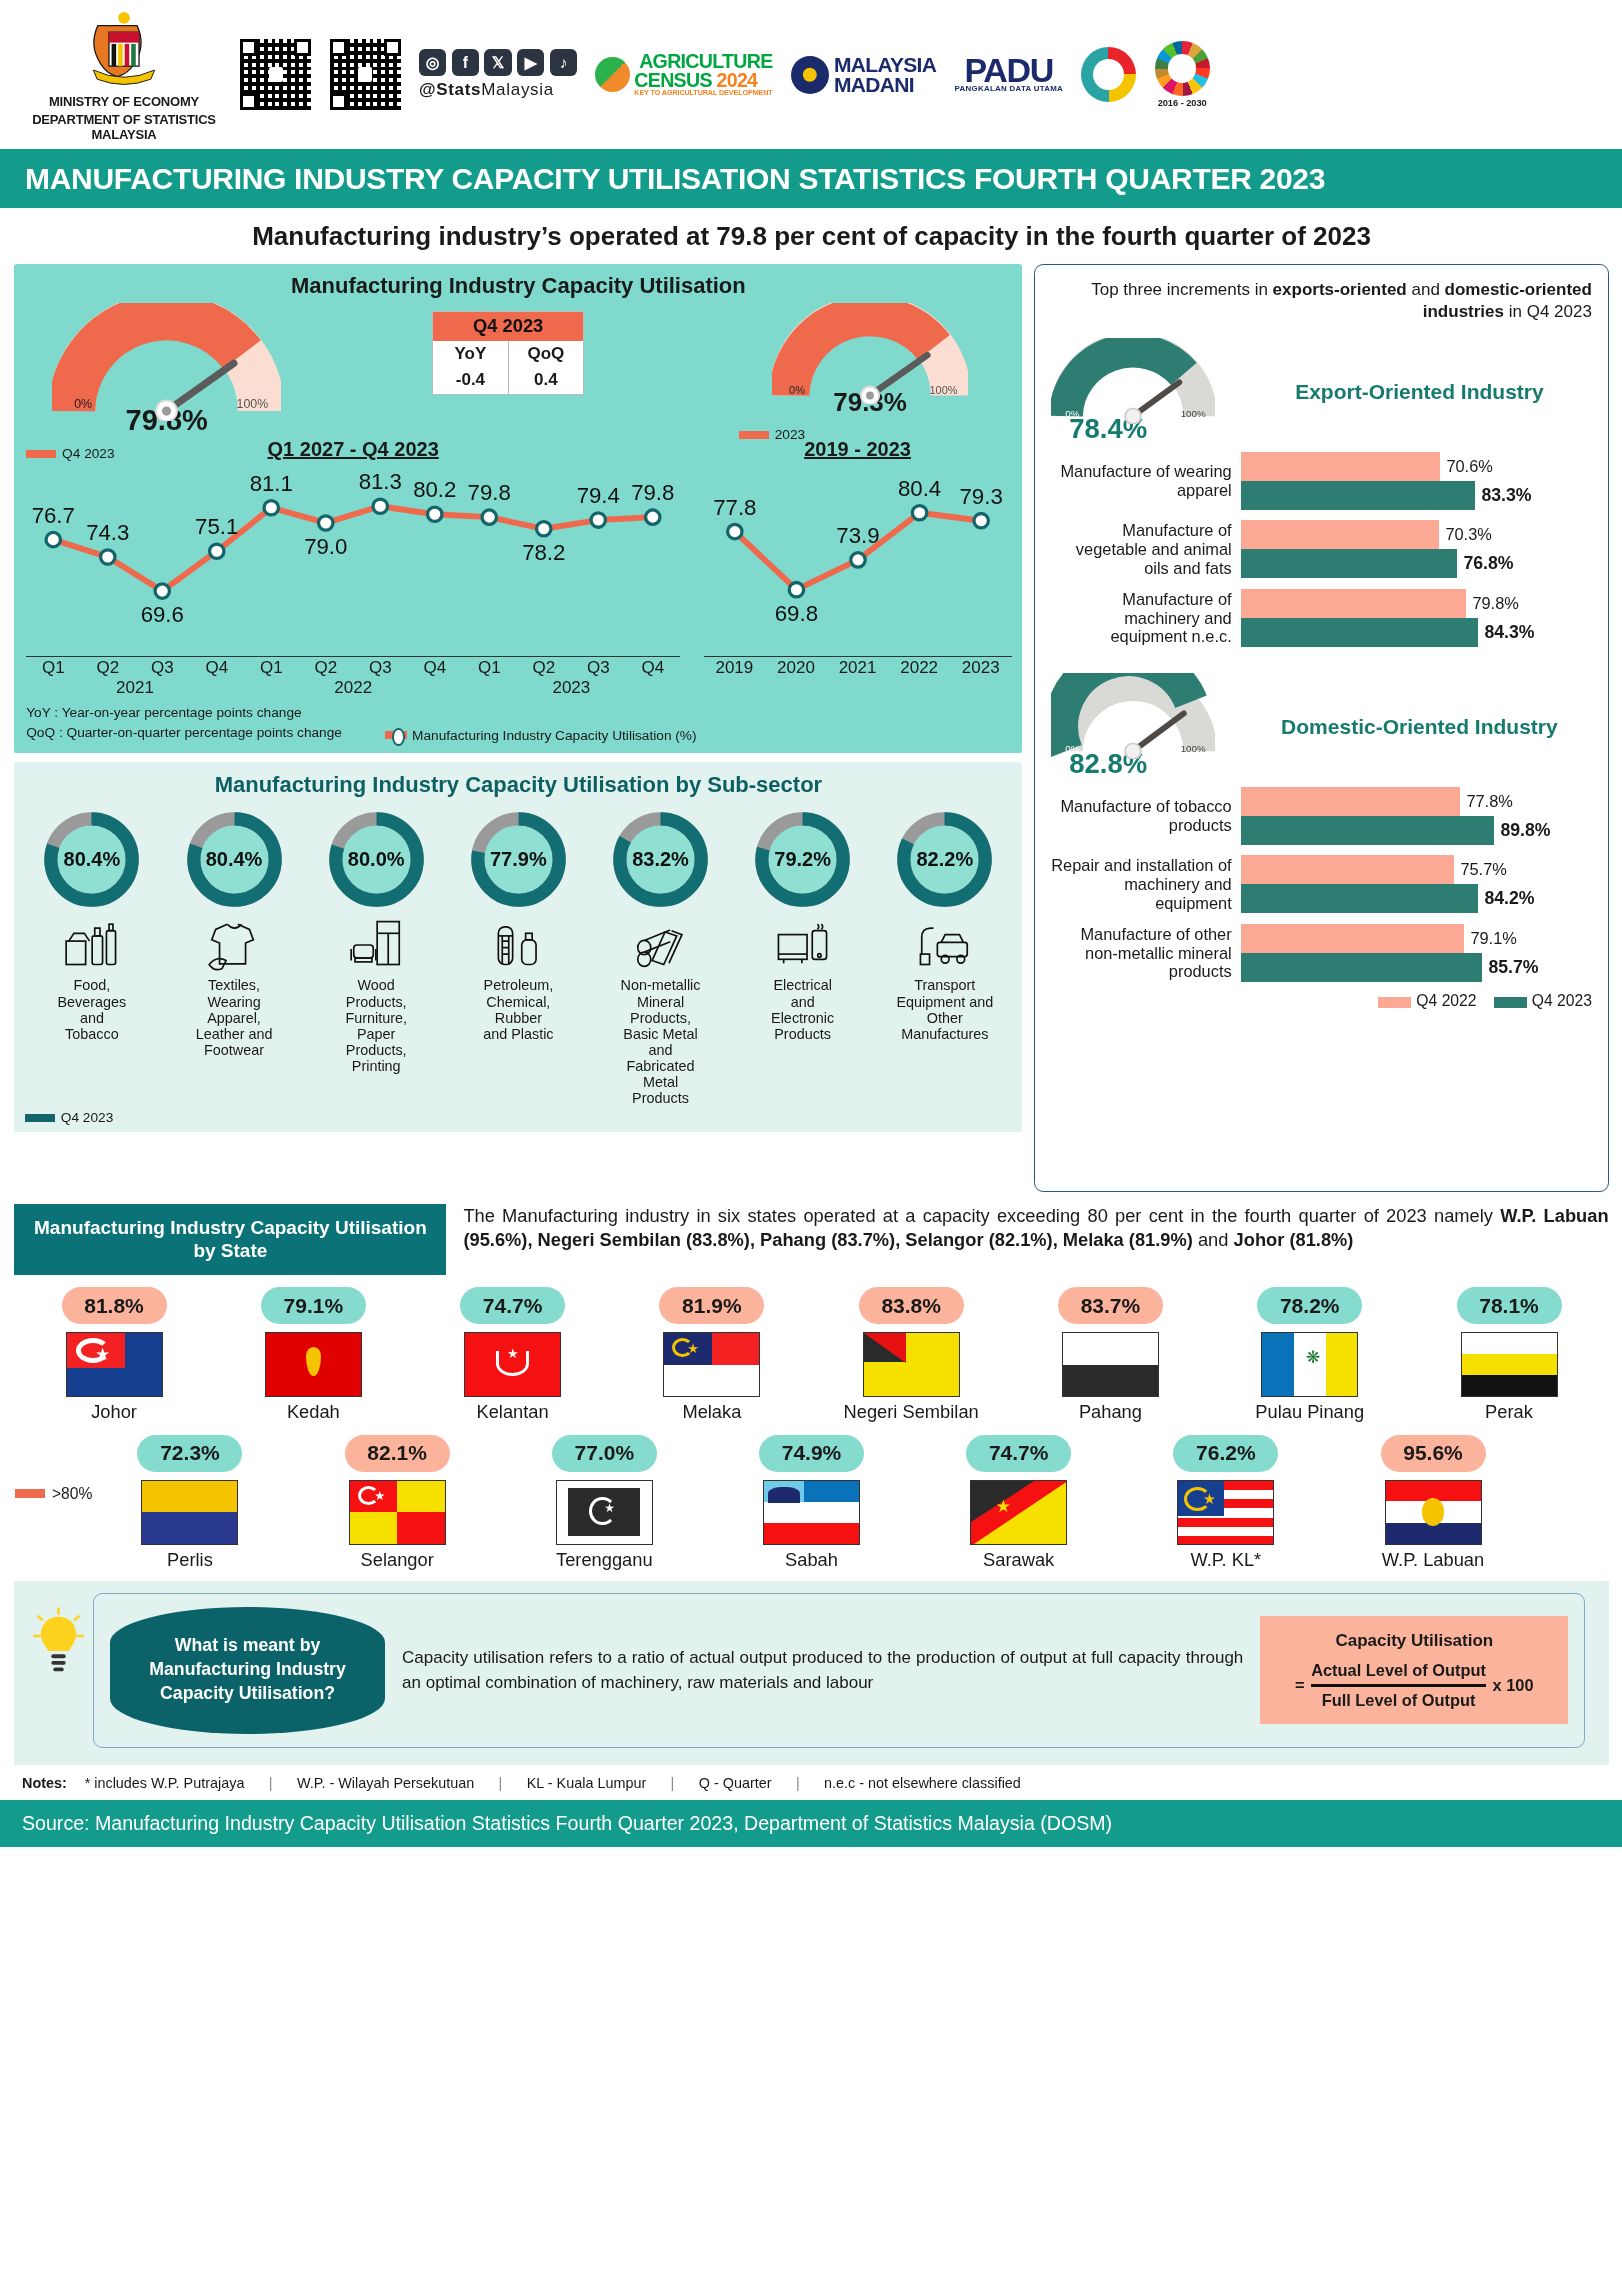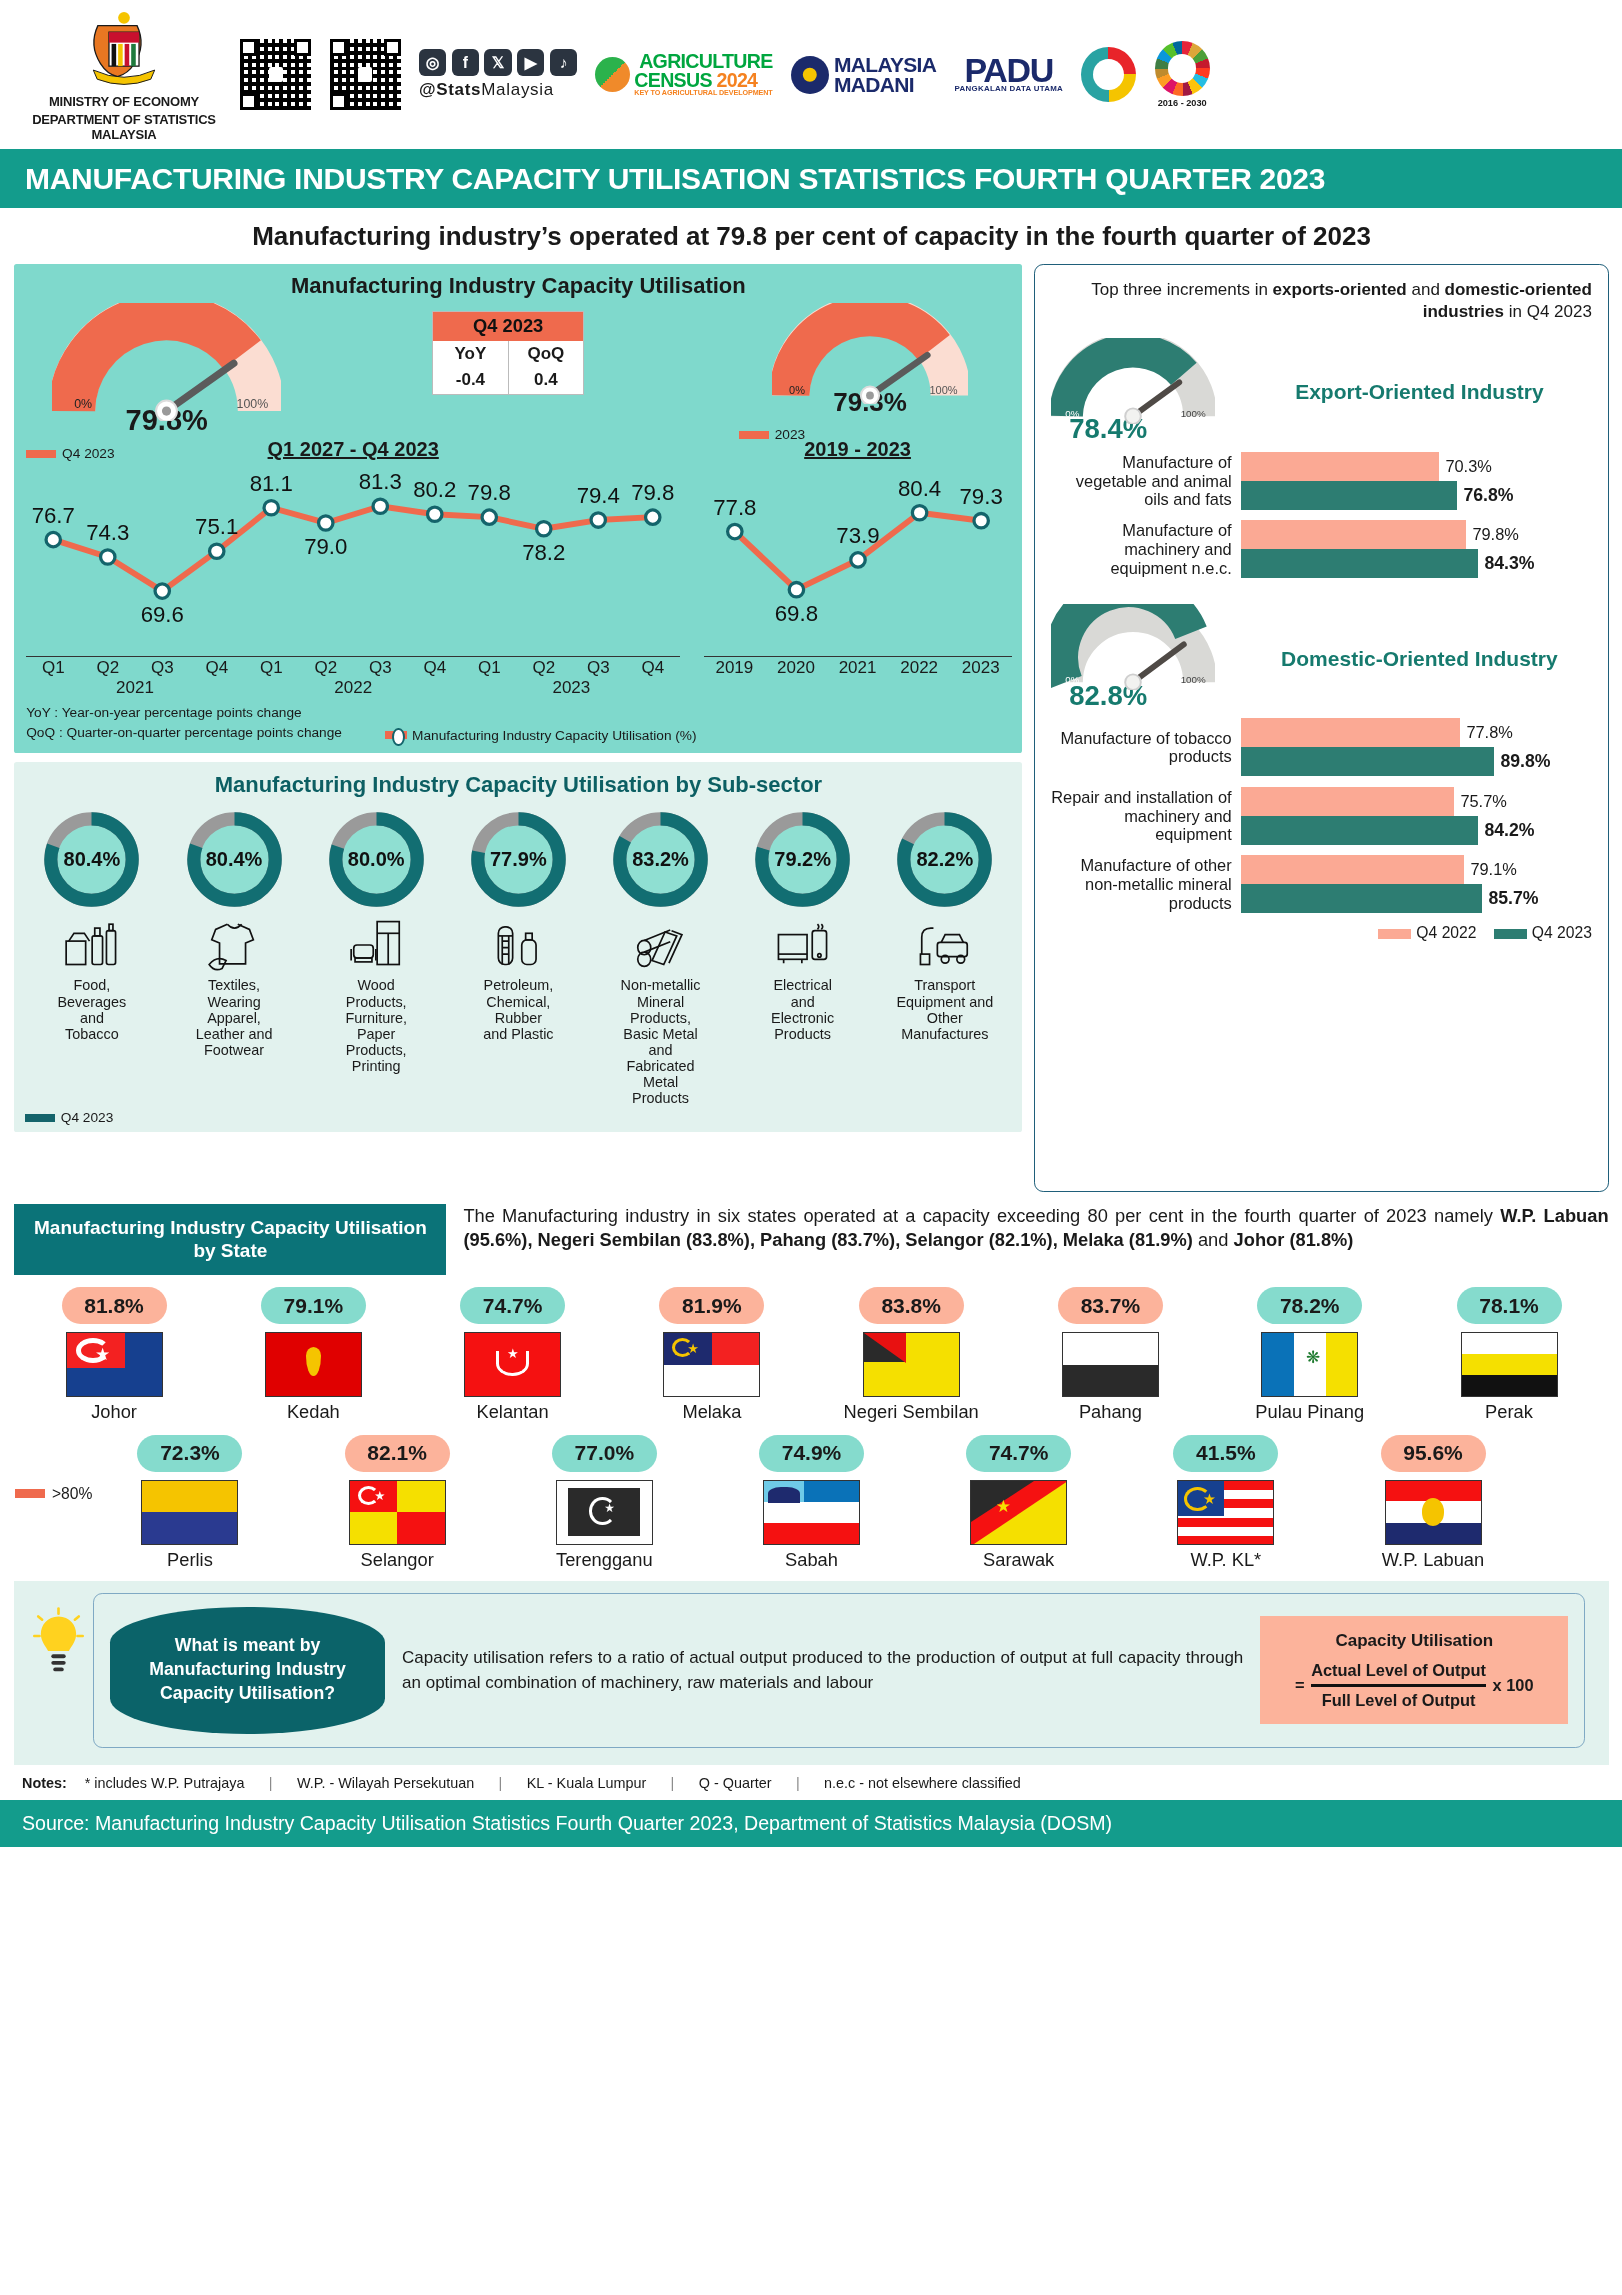--- a/index.html
+++ b/index.html
@@ -543,20 +543,33 @@
             </svg>
             <span class="g-lbl l0">0%</span>
             <span class="g-lbl l100">100%</span>
           </div>
           <div class="ogval">78.4%</div>
         </div>
         <div class="ogtitle">Export-Oriented Industry</div>
       </div>
       <div class="bars" id="exportBars">
           <div class="brow">
+            <div class="blabel">Manufacture of wearing apparel</div>
+            <div class="bstack">
+              <div class="bline">
+                <div class="bar prev" style="width:199px"></div>
+                <span class="bnum">70.6%</span>
+              </div>
+              <div class="bline">
+                <div class="bar cur" style="width:234px"></div>
+                <span class="bnum bold">83.3%</span>
+              </div>
+            </div>
+          </div>
+          <div class="brow">
             <div class="blabel">Manufacture of vegetable and animal oils and fats</div>
             <div class="bstack">
               <div class="bline">
                 <div class="bar prev" style="width:198px"></div>
                 <span class="bnum">70.3%</span>
               </div>
               <div class="bline">
                 <div class="bar cur" style="width:216px"></div>
                 <span class="bnum bold">76.8%</span>
               </div>
@@ -724,21 +737,21 @@
           <div style="position:absolute;left:0;bottom:0;width:100%;height:33%;background:#f51111"></div>
           <div style="position:absolute;left:42%;top:0;width:58%;height:34%;background:#0a72b8"></div>
           <div style="position:absolute;left:4%;top:10%;width:34%;height:26%;background:#1e2a6e;border-radius:40% 40% 0 0"></div>
         </div><div class="sname">Sabah</div></div>
       <div class="scell"><div class="spill lo">74.7%</div><div class="flag">
           <div style="position:absolute;inset:0;background:#f5e000"></div>
           <div style="position:absolute;left:0;top:0;width:0;height:0;border-top:65px solid #f51111;border-right:97px solid transparent"></div>
           <div style="position:absolute;left:0;top:0;width:0;height:0;border-top:41px solid #2a2a2a;border-right:63px solid transparent"></div>
           <div style="position:absolute;left:26%;top:24%;color:#f5e000;font-size:17px">★</div>
         </div><div class="sname">Sarawak</div></div>
-      <div class="scell"><div class="spill lo">41.5%</div><div class="flag">
+      <div class="scell"><div class="spill lo">76.2%</div><div class="flag">
           <div style="position:absolute;inset:0;background:repeating-linear-gradient(180deg,#f51111 0 9.2px,#fff 9.2px 18.3px)"></div>
           <div style="position:absolute;left:0;top:0;width:48%;height:56%;background:#16408f"></div>
           <div style="position:absolute;left:6%;top:10%;width:28%;height:38%;border:3.9px solid #f5c400;border-radius:50%;border-right-color:transparent"></div>
           <div style="position:absolute;left:26%;top:16%;color:#f5c400;font-size:14.4px">★</div>
         </div><div class="sname">W.P. KL*</div></div>
       <div class="scell"><div class="spill hi">95.6%</div><div class="flag">
           <div style="position:absolute;inset:0;background:#fff"></div>
           <div style="position:absolute;left:0;top:0;width:100%;height:33%;background:#f51111"></div>
           <div style="position:absolute;left:0;bottom:0;width:100%;height:33%;background:#1e2a6e"></div>
           <div style="position:absolute;left:38%;top:28%;width:24%;height:44%;background:#f5c400;border-radius:50%"></div>

